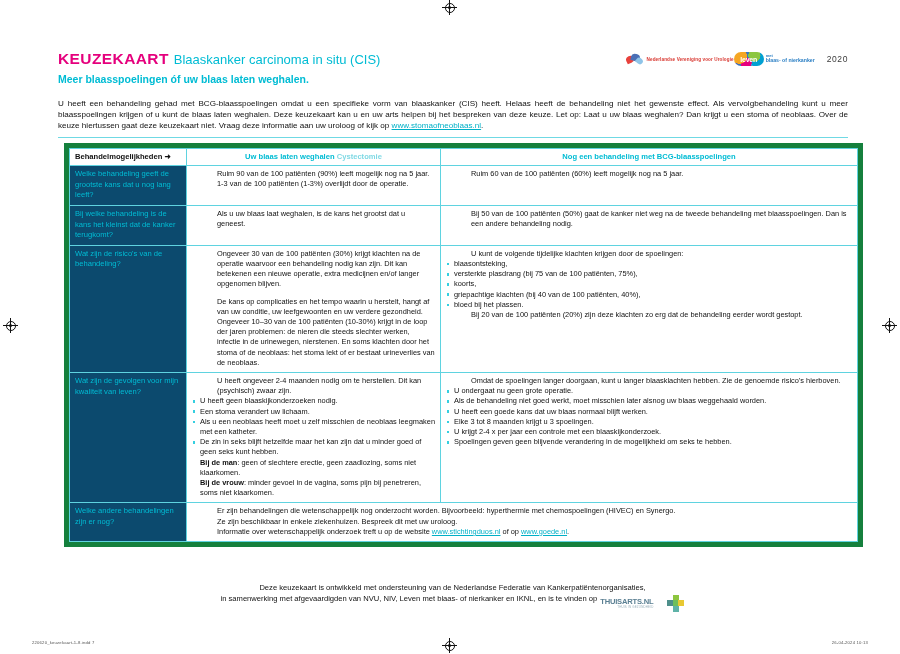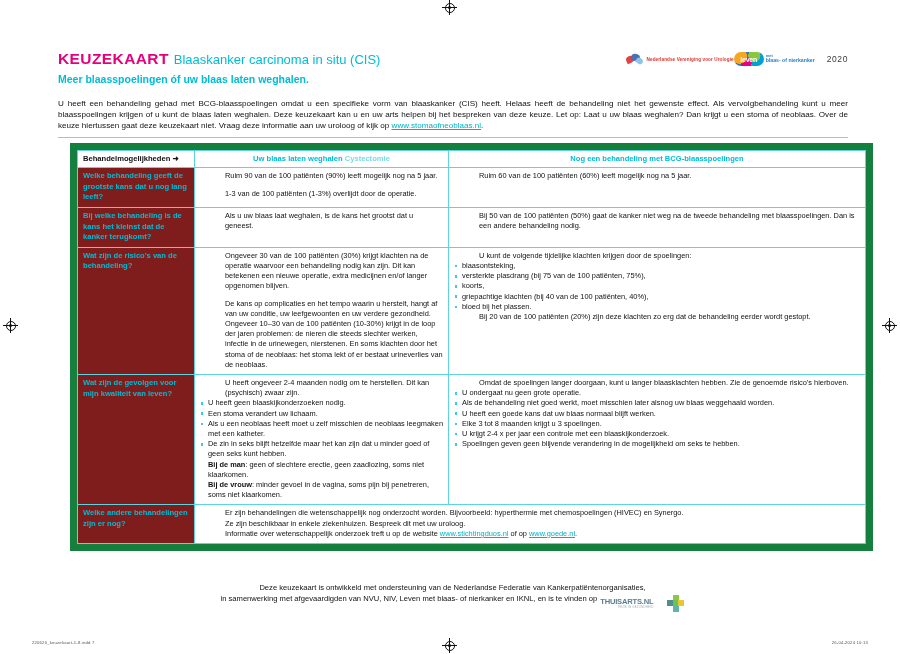--- a/index.html
+++ b/index.html
@@ -69,22 +69,22 @@
     display:flex;align-items:center;justify-content:center;
   }
   .leven-blob span{font-size:7px;font-weight:bold;color:#fff;letter-spacing:-0.2px;}
   .leven-txt{line-height:1;}
   .leven-txt .t1{font-size:4px;font-weight:bold;color:#2b7fc4;display:block;}
   .leven-txt .t2{font-size:5.2px;font-weight:bold;color:#2b7fc4;display:block;white-space:nowrap;}
   .year{font-size:8.5px;color:#3b3b3b;letter-spacing:0.6px;margin-left:12px;}
 
   
   .table{
-    position:absolute;left:70px;top:143px;width:789px;
-    border:7px solid #15803d;border-collapse:collapse;
+    position:absolute;left:64px;top:143px;width:789px;
+    border:5px solid #15803d;border-collapse:collapse;
   }
   table{border-collapse:collapse;width:100%;table-layout:fixed;}
   td{
     border:1px solid #5fd3e0;
     vertical-align:top;
     padding:3px 5px 4px 5px;
     font-size:7.4px;line-height:10.2px;
     color:#111;
   }
   .col-q{width:117px;}
@@ -92,21 +92,21 @@
   .col-b{width:auto;}
   tr.hdr td{
     background:#ffffff;padding-top:3px;padding-bottom:3px;
     font-size:7.6px;font-weight:bold;
   }
   tr.hdr td.col-q{color:#111;}
   tr.hdr td.col-a,tr.hdr td.col-b{color:#00bcd4;text-align:center;}
   .hdr-sub{color:#7fd9e4;font-weight:bold;}
   .arrow{font-weight:bold;}
   td.qcell{
-    background:#7f1d1d;color:#00bcd4;font-weight:bold;
+    background:#0c4a6e;color:#00bcd4;font-weight:normal;
     font-size:7.6px;line-height:10.6px;
   }
   td.body{background:#ffffff;}
   p{margin:0 0 0 0;padding-left:25px;}
   p + p{margin-top:7px;}
   ul{margin:0;padding:0;list-style:none;}
   li{position:relative;padding-left:8px;margin:0;}
   li::before{
     content:"";position:absolute;left:0.5px;top:3.8px;
     width:2.6px;height:2.6px;background:#35cfe0;
@@ -203,21 +203,21 @@
         <tr class="hdr">
           <td class="col-q"><span>Behandelmogelijkheden</span> <span class="arrow">➜</span></td>
           <td class="col-a"><span>Uw blaas laten weghalen</span> <span class="hdr-sub">Cystectomie</span></td>
           <td class="col-b"><span>Nog een behandeling met BCG-blaasspoelingen</span></td>
         </tr>
 
         <tr>
           <td class="qcell">Welke behandeling geeft de grootste kans dat u nog lang leeft?</td>
           <td class="body">
             <p>Ruim 90 van de 100 patiënten (90%) leeft mogelijk nog na 5 jaar.</p>
-            <p style="margin-top:8px">1-3 van de 100 patiënten (1-3%) overlijdt door de operatie.</p>
+            <p style="margin-top:0">1-3 van de 100 patiënten (1-3%) overlijdt door de operatie.</p>
           </td>
           <td class="body">
             <p>Ruim 60 van de 100 patiënten (60%) leeft mogelijk nog na 5 jaar.</p>
           </td>
         </tr>
 
         <tr>
           <td class="qcell">Bij welke behandeling is de kans het kleinst dat de kanker terugkomt?</td>
           <td class="body">
             <p>Als u uw blaas laat weghalen, is de kans het grootst dat u geneest.</p>

